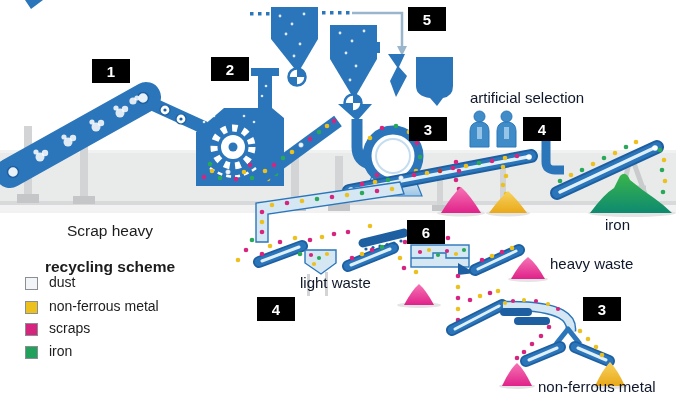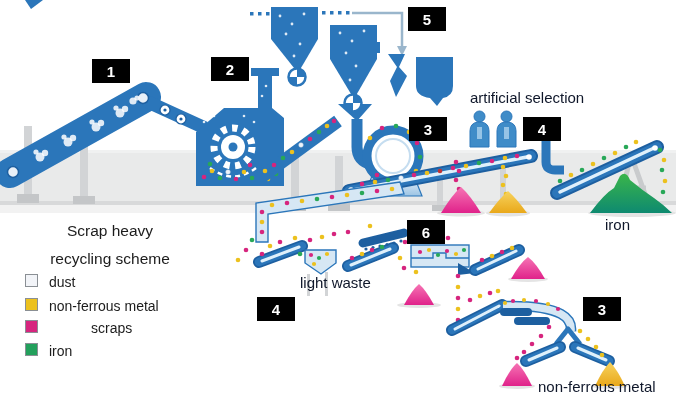--- a/index.html
+++ b/index.html
@@ -11,25 +11,25 @@
   html,body{margin:0;padding:0;background:#fff;}
   .stage{position:relative;width:676px;height:403px;background:#ffffff;overflow:hidden;
          font-family:"Liberation Sans",sans-serif;}
   .stage svg{position:absolute;left:0;top:0;}
   .badge{position:absolute;width:38px;height:24px;background:var(--badge-bg);color:var(--badge-text);
          font-size:15px;font-weight:bold;display:flex;align-items:center;justify-content:center;line-height:1;}
   .lbl{position:absolute;color:#0f172a;font-size:15px;white-space:nowrap;text-align:left;}
   .legend{position:absolute;left:0;top:215px;width:220px;}
   .legend-title{position:absolute;color:#1c1c1c;font-size:15.5px;text-align:center;white-space:nowrap;}
   .lt1{left:30px;top:7px;width:160px;}
-  .lt2{left:20px;top:35px;width:180px;}
-  .legend-item{position:absolute;left:17px;display:flex;align-items:flex-start;padding-left:8px;}
+  .lt2{left:20px;top:43px;width:180px;font-weight:bold;}
+  .legend-item{position:absolute;left:17px;display:flex;align-items:flex-end;padding-left:8px;}
   .swatch{width:13px;height:13px;border:1px solid #8a8f94;box-sizing:border-box;flex:0 0 auto;}
   .legend-item span{margin-left:11px;font-size:14px;color:#1c1c1c;white-space:nowrap;}
-  .li0{top:59px;} .li1{top:83px;} .li2{top:105px;gap:42px;} .li3{top:128px;}
+  .li0{top:59px;} .li1{top:83px;} .li2{top:105px;} .li3{top:128px;}
 
   
   .mb{fill:var(--machine-blue);} .mdk{fill:var(--machine-dark);}
   .sb{stroke:var(--machine-blue);} .sdk{stroke:var(--machine-dark);}
   .stripe{stroke:#dff0fb;}
   .duct{fill:var(--duct-light);stroke:var(--machine-blue);stroke-width:1.4;}
   .dm{fill:var(--dot-magenta);} .dy{fill:var(--dot-yellow);} .dg{fill:var(--dot-green);}
   .dr{fill:var(--dot-red);} .dw{fill:#eef4fa;stroke:#c2d2e2;stroke-width:.5;}
   .wsp{fill:#ffffff;opacity:.85;}
   .leg{fill:#d2d4d6;} .foot{fill:#c4c6c8;}
@@ -468,20 +468,21 @@
 <div class="badge" style="left:211px;top:57px">2</div>
 <div class="badge" style="left:408px;top:7px">5</div>
 <div class="badge" style="left:409px;top:117px">3</div>
 <div class="badge" style="left:523px;top:117px">4</div>
 <div class="badge" style="left:407px;top:220px">6</div>
 <div class="badge" style="left:257px;top:297px">4</div>
 <div class="badge" style="left:583px;top:297px">3</div>
 
 <div class="lbl" style="left:470px;top:89px;width:140px">artificial selection</div>
 <div class="lbl" style="left:605px;top:216px;width:60px">iron</div>
+<div class="lbl" style="left:550px;top:255px;width:110px">heavy waste</div>
 <div class="lbl" style="left:300px;top:274px;width:100px">light waste</div>
 <div class="lbl" style="left:538px;top:378px;width:140px">non-ferrous metal</div>
 
 <div class="legend">
   <div class="legend-title lt1">Scrap heavy</div>
   <div class="legend-title lt2">recycling scheme</div>
   <div class="legend-item li0">
     <div class="swatch" style="background: rgb(242, 244, 248);"></div>
     <span>dust</span>
   </div>

